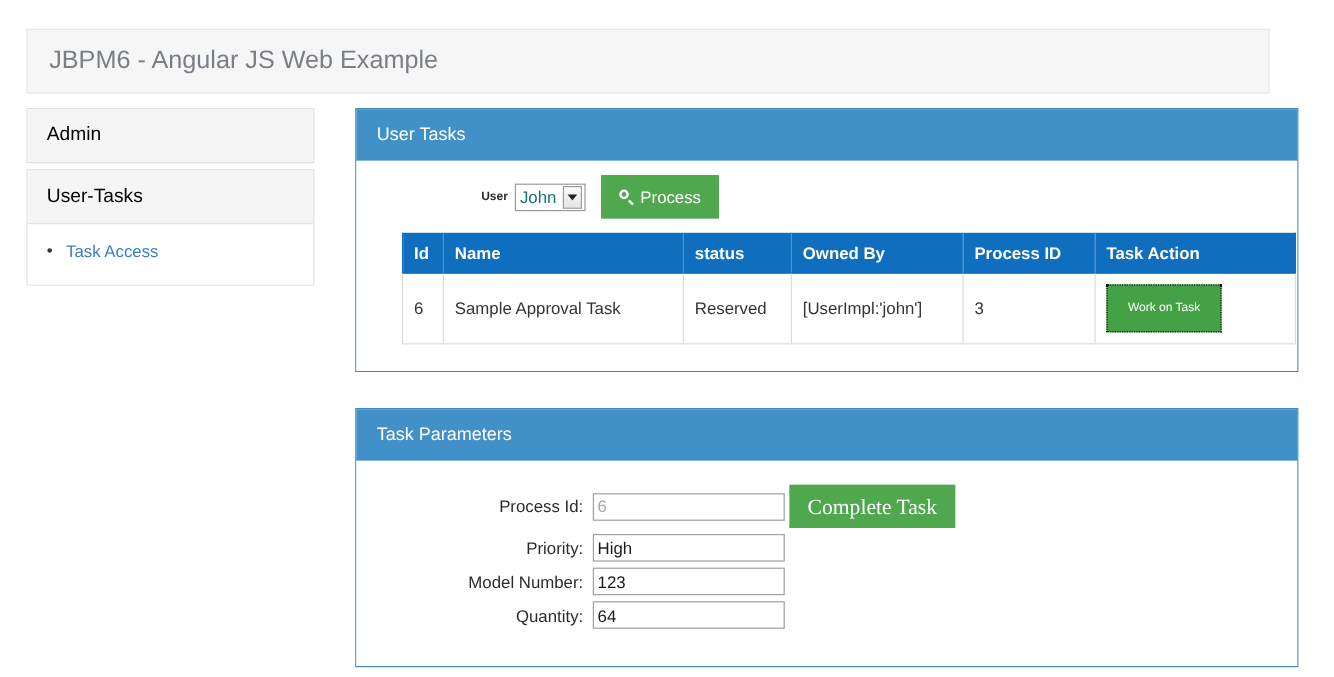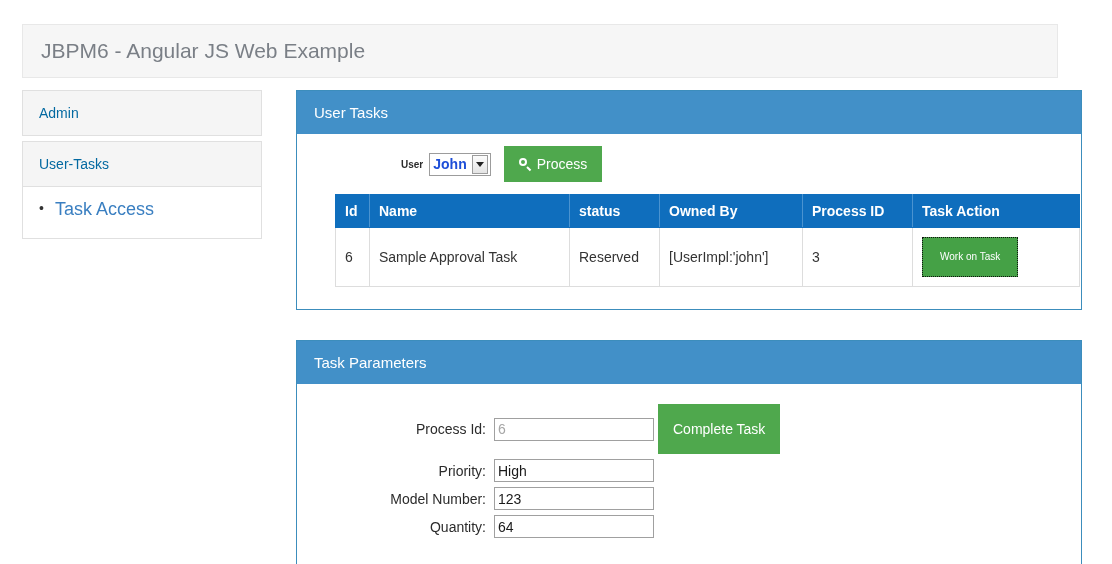--- a/index.html
+++ b/index.html
@@ -54,22 +54,22 @@
   .panel-default > .panel-heading-gray {
     background: #f5f5f5;
     border-bottom: 1px solid #e0e0e0;
     padding: 12px 16px;
     box-sizing: border-box;
   }
   .panel-default.no-body > .panel-heading-gray {
     border-bottom: none;
   }
   .panel-title-gray {
-    font-size: 14px;
-    color: #0369a1;
+    font-size: 16px;
+    color: #000000;
     line-height: 20px;
   }
   .panel-body-list {
     padding: 12px 16px 18px 16px;
     background: #ffffff;
   }
   ul.nav-list {
     list-style: none;
     margin: 0;
     padding: 0;
@@ -83,21 +83,21 @@
     content: "\2022";
     position: absolute;
     left: 0;
     top: -1px;
     color: #333333;
     font-size: 14px;
   }
   ul.nav-list li a {
     color: #3a7fc1;
     text-decoration: none;
-    font-size: 18px;
+    font-size: 14px;
   }
 
   
   .main {
     position: absolute;
     left: 296px;
     top: 90px;
     width: 786px;
   }
   .panel-primary {
@@ -130,29 +130,28 @@
   }
   .search-label {
     font-weight: bold;
     font-size: 10px;
     color: #2b2b2b;
     margin-right: 6px;
   }
   .user-select {
     font-family: "Liberation Sans", sans-serif;
     font-size: 14px;
-    color: #1d4ed8;
+    color: #0f766e;
     height: 23px;
     border: 1px solid #9c9c9c;
     background: #ffffff;
     padding: 1px 2px 1px 3px;
     box-sizing: border-box;
     display: flex;
     align-items: center;
-    font-weight: bold;
   }
   .user-select .sel-value {
     padding-right: 5px;
     line-height: 19px;
   }
   .user-select .sel-arrow {
     width: 16px;
     height: 19px;
     background: linear-gradient(#fcfcfc, #e4e4e4);
     border: 1px solid #9c9c9c;
@@ -292,22 +291,23 @@
     color: #1a1a1a;
     padding: 1px 3px;
     box-sizing: border-box;
     outline: none;
   }
   .form-input.readonly {
     color: #a6a6a6;
   }
   .btn-complete {
     margin-left: 4px;
-    padding: 16px 14px;
-    font-size: 14px;
+    padding: 9px 14px;
+    font-size: 18px;
+    font-family: Liberation Serif, serif;
   }
 </style>
 </head>
 <body>
 
 <div class="jumbotron">
   <div class="jumbotron-title">JBPM6 - Angular JS Web Example</div>
 </div>
 
 <div class="sidebar">

